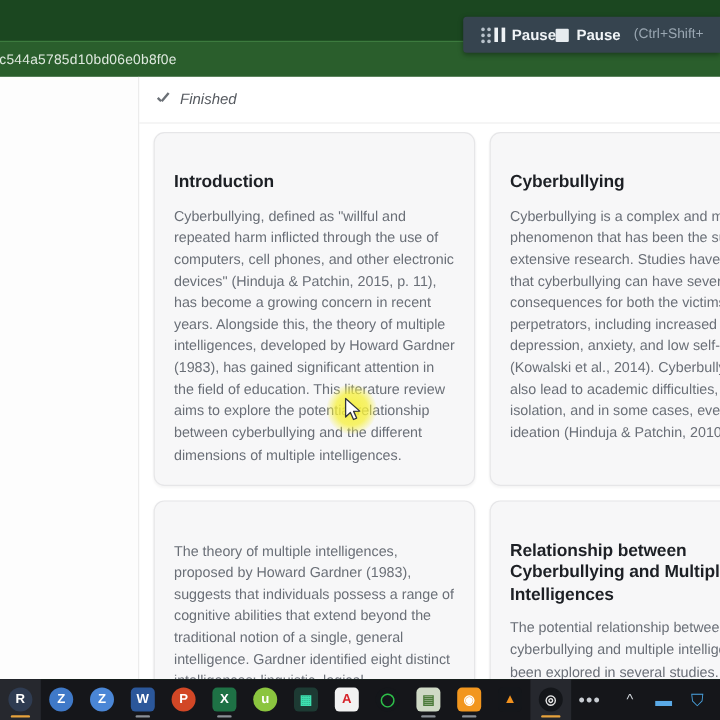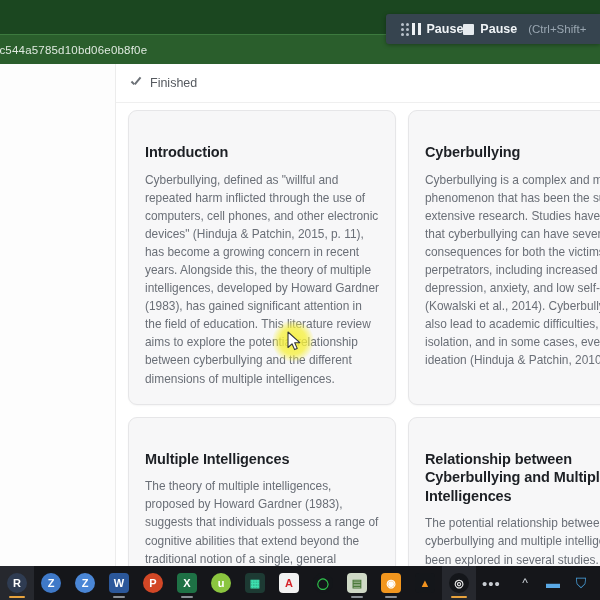--- a/index.html
+++ b/index.html
@@ -67,21 +67,21 @@
   }
   .check-ico{width:13px;height:13px;margin-right:7px;position:relative;flex:none;}
   .check-ico:before{
     content:"";position:absolute;left:1px;top:5px;width:4px;height:1.6px;
     background:#6b7076;transform:rotate(45deg);
   }
   .check-ico:after{
     content:"";position:absolute;left:3px;top:3.5px;width:9px;height:1.6px;
     background:#6b7076;transform:rotate(-50deg);
   }
-  .status-text{font-size:12.5px;color:#55595f;}
+  .status-text{font-size:12.5px;color:#55595f;font-style:italic;}
 
   
   .cards{
     position:absolute;left:0;top:38px;width:485px;height:464px;
     padding:8px 0 0 12px;box-sizing:border-box;
     display:grid;grid-template-columns:268px 268px;
     gap:12px;align-content:start;
   }
   .card{
     background:#f7f7f8;
@@ -151,21 +151,20 @@
         <div class="cards">
           <div class="card">
             <h3 class="card-title">Introduction</h3>
             <p class="card-body">Cyberbullying, defined as "willful and repeated harm inflicted through the use of computers, cell phones, and other electronic devices" (Hinduja &amp; Patchin, 2015, p. 11), has become a growing concern in recent years. Alongside this, the theory of multiple intelligences, developed by Howard Gardner (1983), has gained significant attention in the field of education. This literature review aims to explore the potential relationship between cyberbullying and the different dimensions of multiple intelligences.</p>
           </div>
           <div class="card">
             <h3 class="card-title">Cyberbullying</h3>
             <p class="card-body">Cyberbullying is a complex and multifaceted phenomenon that has been the subject of extensive research. Studies have shown that cyberbullying can have severe negative consequences for both the victims and the perpetrators, including increased levels of depression, anxiety, and low self-esteem (Kowalski et al., 2014). Cyberbullying can also lead to academic difficulties, social isolation, and in some cases, even suicidal ideation (Hinduja &amp; Patchin, 2010).</p>
           </div>
           <div class="card">
-            <h3 class="card-title">Multiple Intelligences</h3>
             <p class="card-body">The theory of multiple intelligences, proposed by Howard Gardner (1983), suggests that individuals possess a range of cognitive abilities that extend beyond the traditional notion of a single, general intelligence. Gardner identified eight distinct intelligences: linguistic, logical-mathematical, spatial, bodily-kinesthetic, musical, interpersonal, intrapersonal, and naturalistic (Gardner, 1983). This theory has had a significant impact on educational practices, as it encourages educators to recognize and nurture the</p>
           </div>
           <div class="card">
             <h3 class="card-title">Relationship between Cyberbullying and Multiple Intelligences</h3>
             <p class="card-body">The potential relationship between cyberbullying and multiple intelligences has been explored in several studies. Researchers have suggested that certain dimensions of multiple intelligences may be associated with both the perpetration and the victimization of cyberbullying (Kowalski &amp; Limber, 2013, 2012).</p>
           </div>
         </div>
 
       </div>
     </div>

